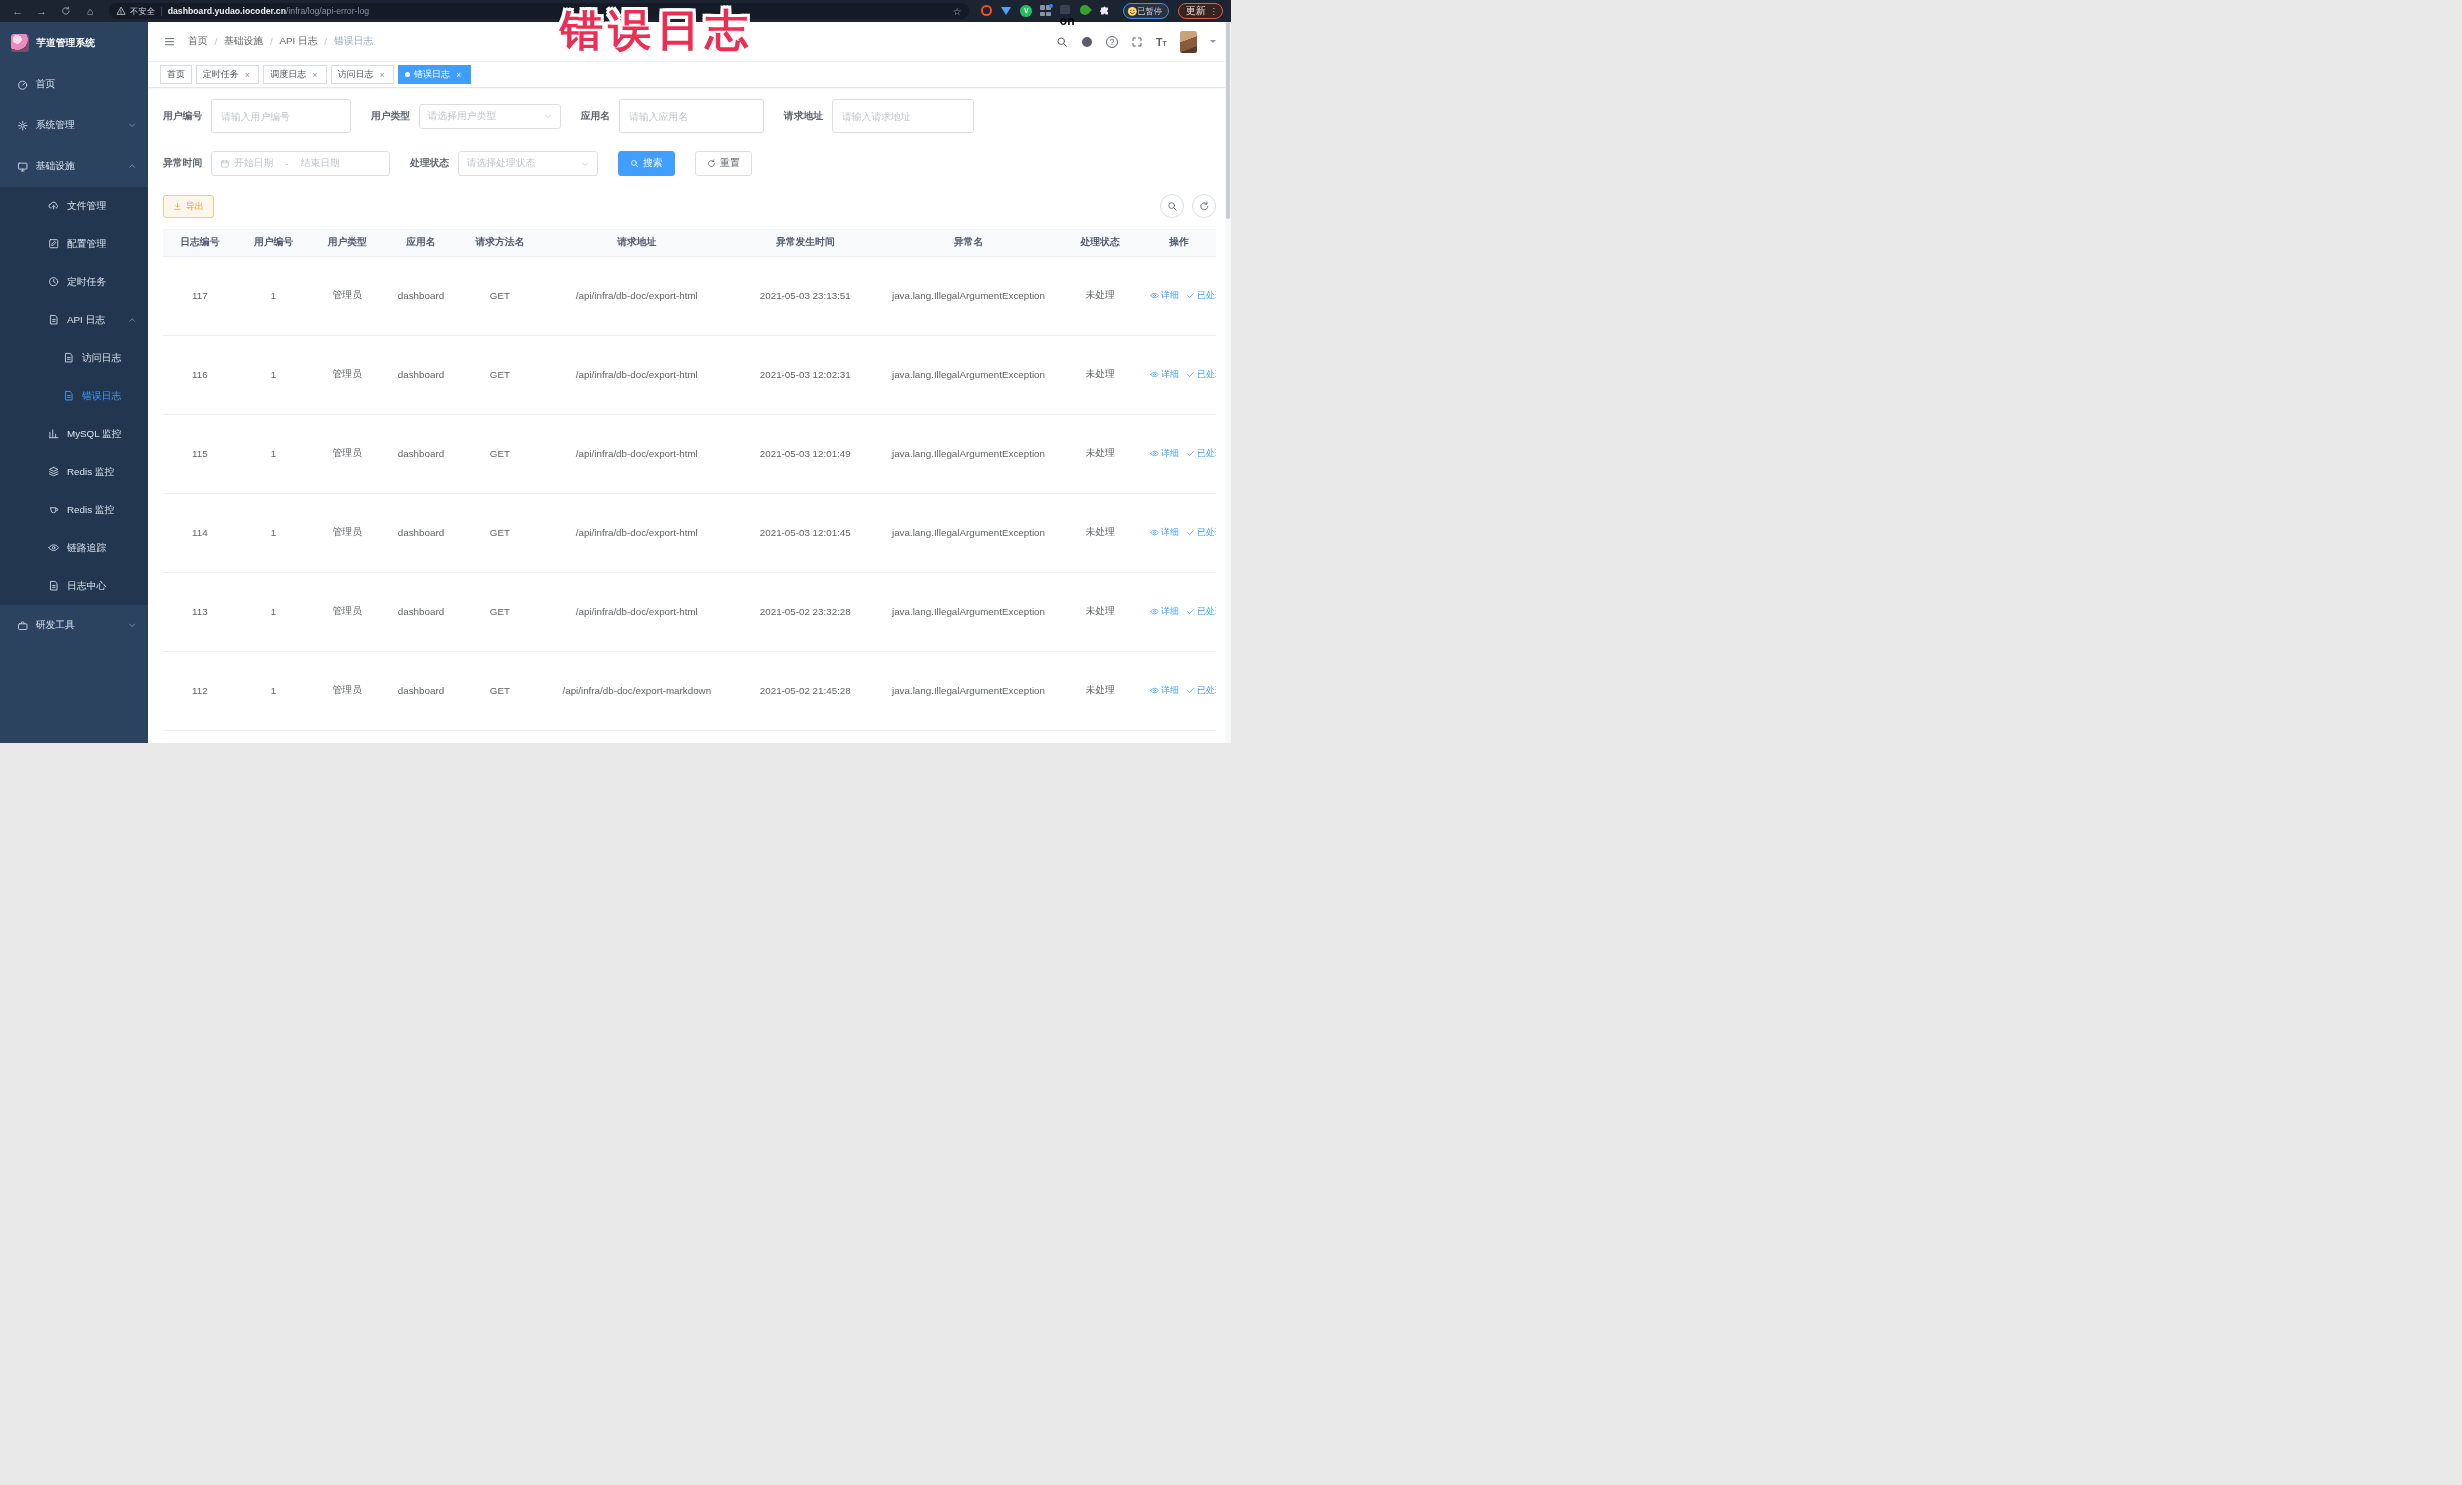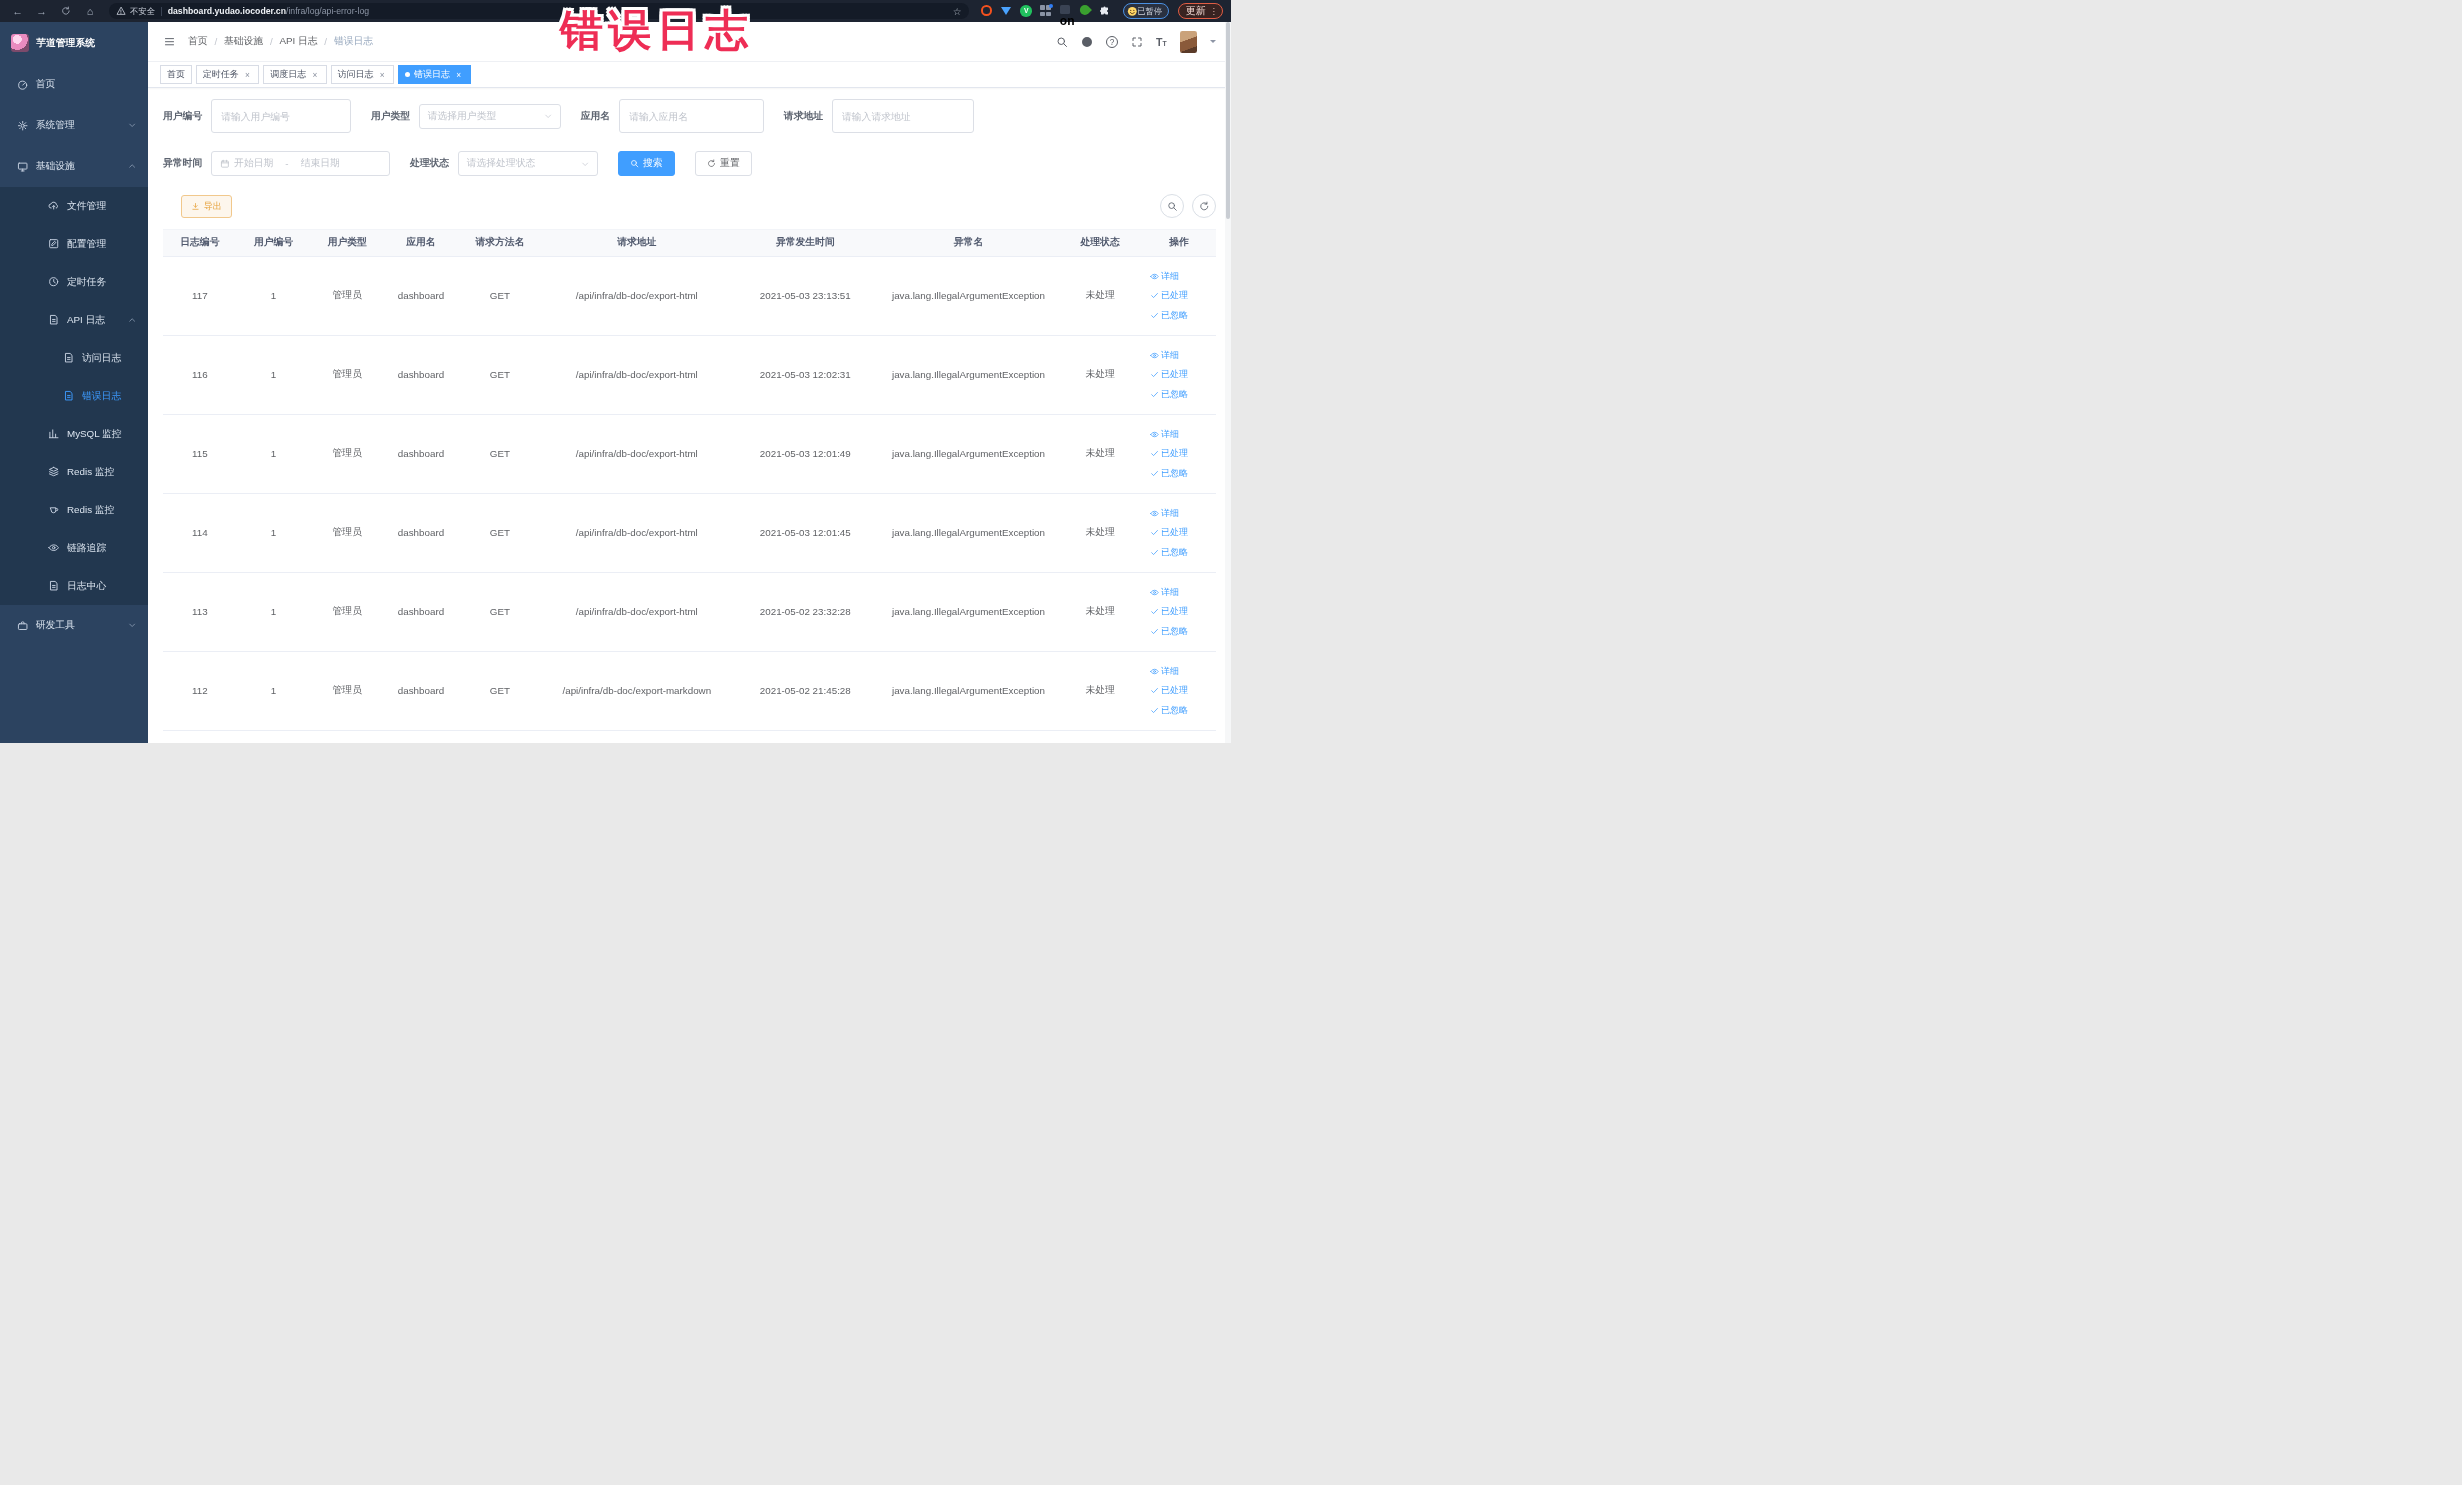--- a/index.html
+++ b/index.html
@@ -93,31 +93,31 @@
   .fitem label{font-size:9.8px;color:#5d6470;font-weight:bold;margin-right:9px;white-space:nowrap;}
   .inp{height:34px;border:0.8px solid #dcdfe6;border-radius:3px;background:#fff;font-size:9.8px;color:#606266;padding:0 9px;outline:none;}
   .inp::placeholder{color:#c0c4cc;}
   .fake{height:25px;border:0.8px solid #dcdfe6;border-radius:3px;background:#fff;display:flex;align-items:center;padding:0 7.6px;color:#c0c4cc;font-size:9.8px;gap:4.5px;}
   .fake .chev{width:8.3px;height:8.3px;color:#c0c4cc;margin-left:auto;}
   .fake .cal{width:9.8px;height:9.8px;color:#c0c4cc;}
   .rangesep{color:#c0c4cc;padding:0 7.6px;}
   .btn{height:25px;border-radius:3px;border:0.8px solid #dcdfe6;background:#fff;color:#606266;font-size:9.8px;display:inline-flex;align-items:center;gap:3.8px;padding:0 11.4px;cursor:pointer;}
   .btn .ic{width:9px;height:9px;}
   .btn.primary{background:#409eff;border-color:#409eff;color:#fff;}
-  .btn.warnplain{background:#fdf6ec;border-color:#f1c88c;color:#e6a23c;height:23px;font-size:9px;padding:0 9px;margin-left:18px;}
+  .btn.warnplain{background:#fdf6ec;border-color:#f1c88c;color:#e6a23c;height:23px;font-size:9px;padding:0 9px;}
   .toolrow{display:flex;align-items:center;margin-bottom:10.6px;}
   .circles{margin-left:auto;display:flex;gap:7.6px;}
   .cbtn{width:24px;height:24px;border-radius:50%;border:0.8px solid #dadfe6;background:#fff;color:#5f6670;display:flex;align-items:center;justify-content:center;cursor:pointer;}
   .cbtn .ic{width:10.6px;height:10.6px;}
 
   
   table.grid{width:100%;border-collapse:collapse;table-layout:fixed;}
   .grid th{background:#f8f9fb;color:#515a6e;font-size:9.8px;font-weight:bold;height:27px;border-bottom:0.8px solid #ebeef5;border-top:0.8px solid #f2f4f8;padding:0 3px;white-space:nowrap;}
   .grid td{height:79px;text-align:center;font-size:9.8px;color:#606266;border-bottom:0.8px solid #ebeef5;padding:0 3px;overflow:hidden;white-space:nowrap;text-overflow:ellipsis;}
-  .ops{display:flex;flex-direction:column;align-items:flex-start;gap:6.8px;padding-left:4.5px;}
+  .ops{display:flex;align-items:center;gap:6.8px;padding-left:4.5px;}
   .oplink{display:flex;align-items:center;gap:2.3px;color:#409eff;font-size:9px;cursor:pointer;}
   .oplink .ic{width:9px;height:9px;}
 
   
   .sbar{position:absolute;right:0;top:22px;width:6px;height:721px;background:#f6f7f8;}
   .sbar .thumb{position:absolute;top:0;left:0.8px;width:4.5px;height:197px;border-radius:2.3px;background:#c9cdd3;}
 
   
   .overlay-title{position:absolute;left:560px;top:1.5px;z-index:99;font-size:43px;font-weight:900;letter-spacing:5.3px;color:#ee2d55;pointer-events:none;white-space:nowrap;
     text-shadow:-3px -3px 0 #fff,3px -3px 0 #fff,-3px 3px 0 #fff,3px 3px 0 #fff,-3px 0 0 #fff,3px 0 0 #fff,0 -3px 0 #fff,0 3px 0 #fff;}

